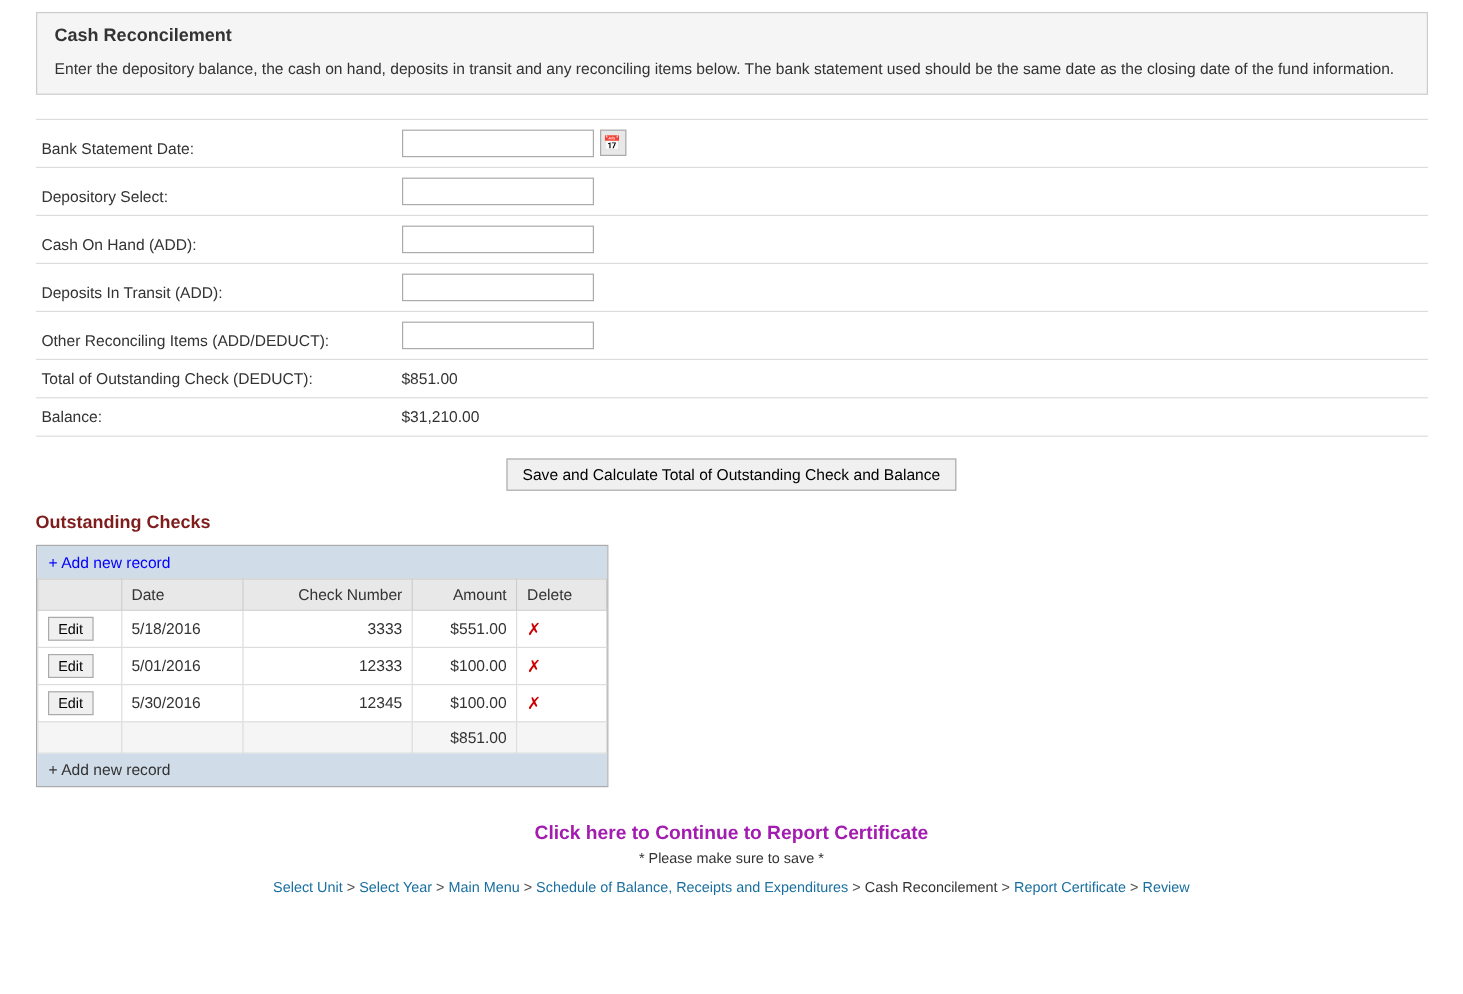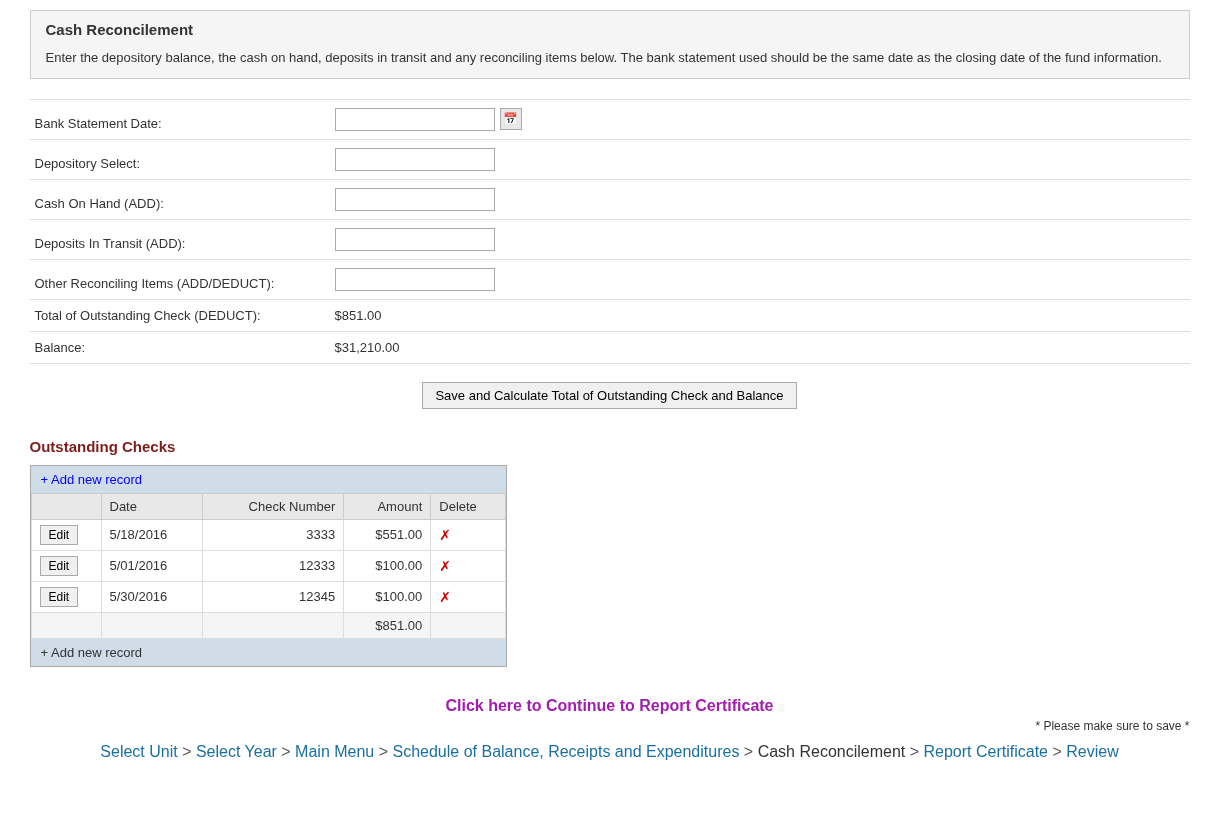--- a/index.html
+++ b/index.html
@@ -75,21 +75,21 @@
       cursor: pointer;
       font-size: 12px;
     }
     .static-value {
       font-size: 13px;
       color: #333;
     }
     
     .save-btn-row {
       text-align: center;
-      margin: 18px 0 29px 0;
+      margin: 18px 0 18px 0;
     }
     .save-btn {
       border: 1px solid #aaa;
       background: #f0f0f0;
       padding: 5px 12px;
       font-size: 13px;
       cursor: pointer;
     }
     
     .section-title {
@@ -166,26 +166,25 @@
       font-size: 16px;
       font-weight: bold;
       text-decoration: none;
       cursor: pointer;
       margin-top: 29px;
     }
     .please-save {
       font-size: 12px;
       color: #333;
       margin-top: 4px;
-      text-align: right;
     }
     
     .breadcrumb {
       text-align: center;
-      font-size: 16px;
+      font-size: 12px;
       margin-top: 8px;
       color: #555;
     }
     .breadcrumb a {
       color: #1a6fa0;
       text-decoration: none;
     }
     .breadcrumb .current {
       color: #333;
       font-weight: normal;

